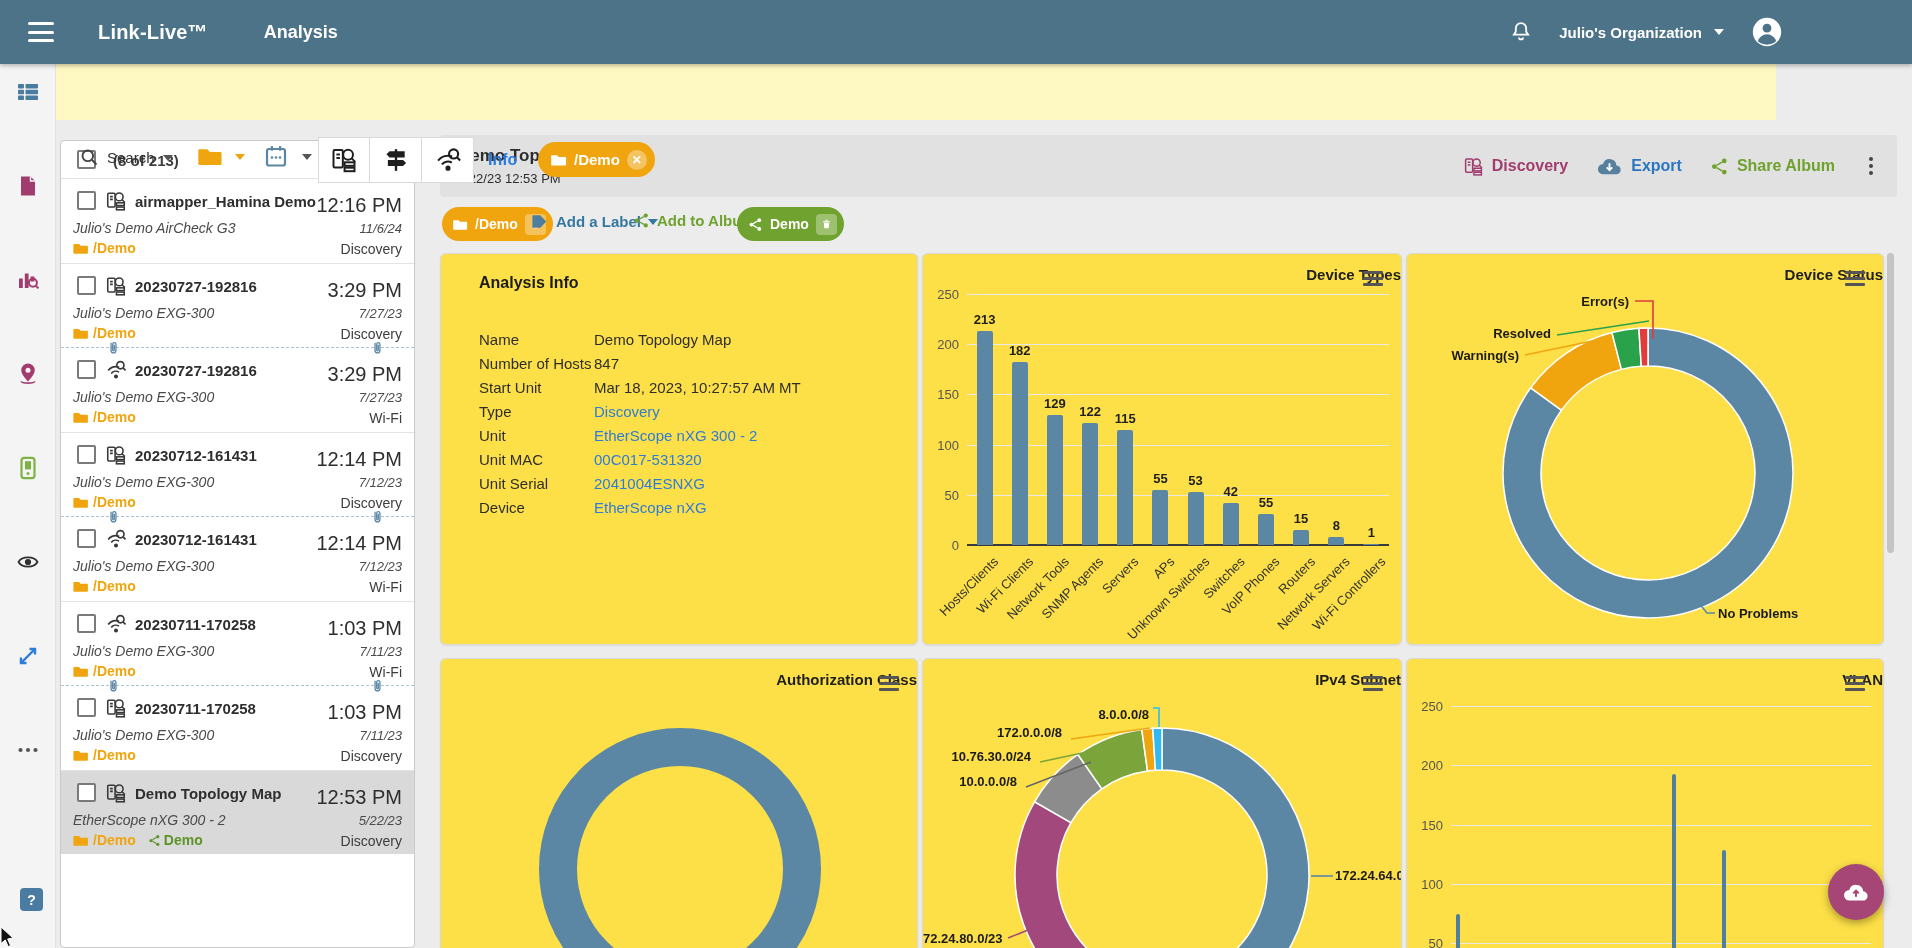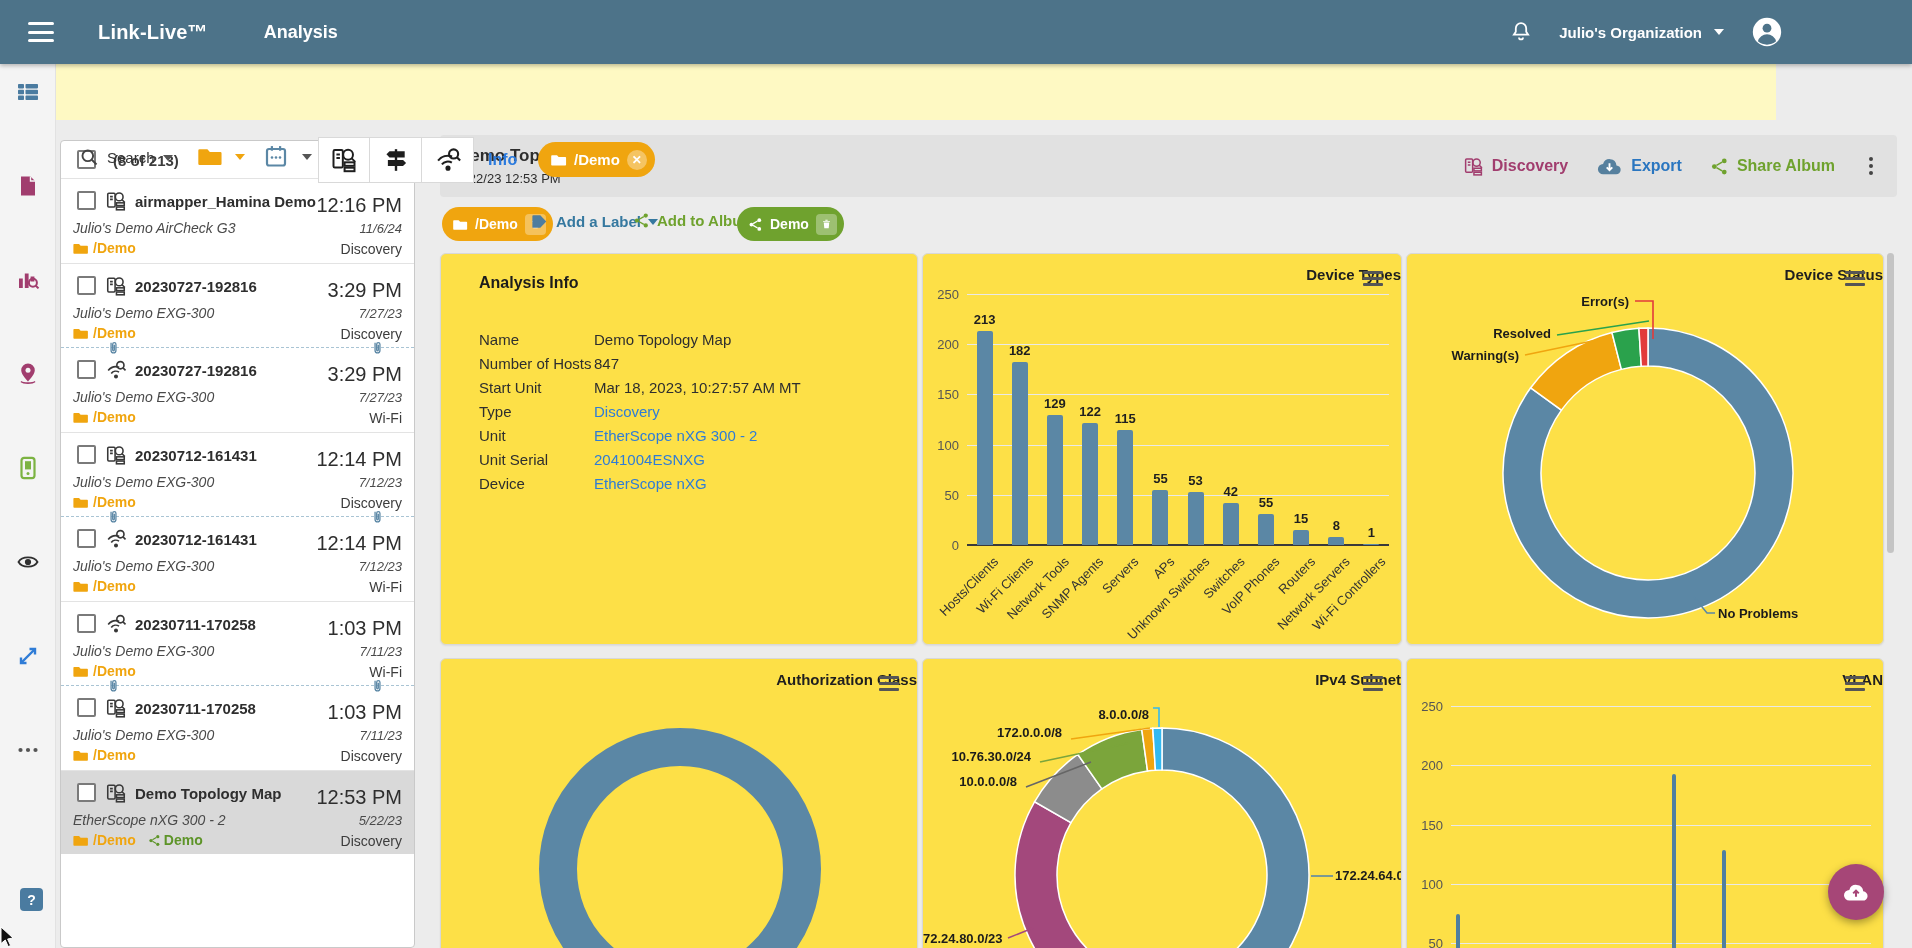--- a/index.html
+++ b/index.html
@@ -581,20 +581,24 @@
     <span class="ai-label">Start Unit</span>
     <span class="ai-value">Mar 18, 2023, 10:27:57 AM MT</span>
   </div>
       <div class="ai-row">
     <span class="ai-label">Type</span>
     <span class="ai-value link">Discovery</span>
   </div>
       <div class="ai-row">
     <span class="ai-label">Unit</span>
     <span class="ai-value link">EtherScope nXG 300 - 2</span>
+  </div>
+      <div class="ai-row">
+    <span class="ai-label">Unit MAC</span>
+    <span class="ai-value link">00C017-531320</span>
   </div>
       <div class="ai-row">
     <span class="ai-label">Unit Serial</span>
     <span class="ai-value link">2041004ESNXG</span>
   </div>
       <div class="ai-row">
     <span class="ai-label">Device</span>
     <span class="ai-value link">EtherScope nXG</span>
   </div>
     </div>

